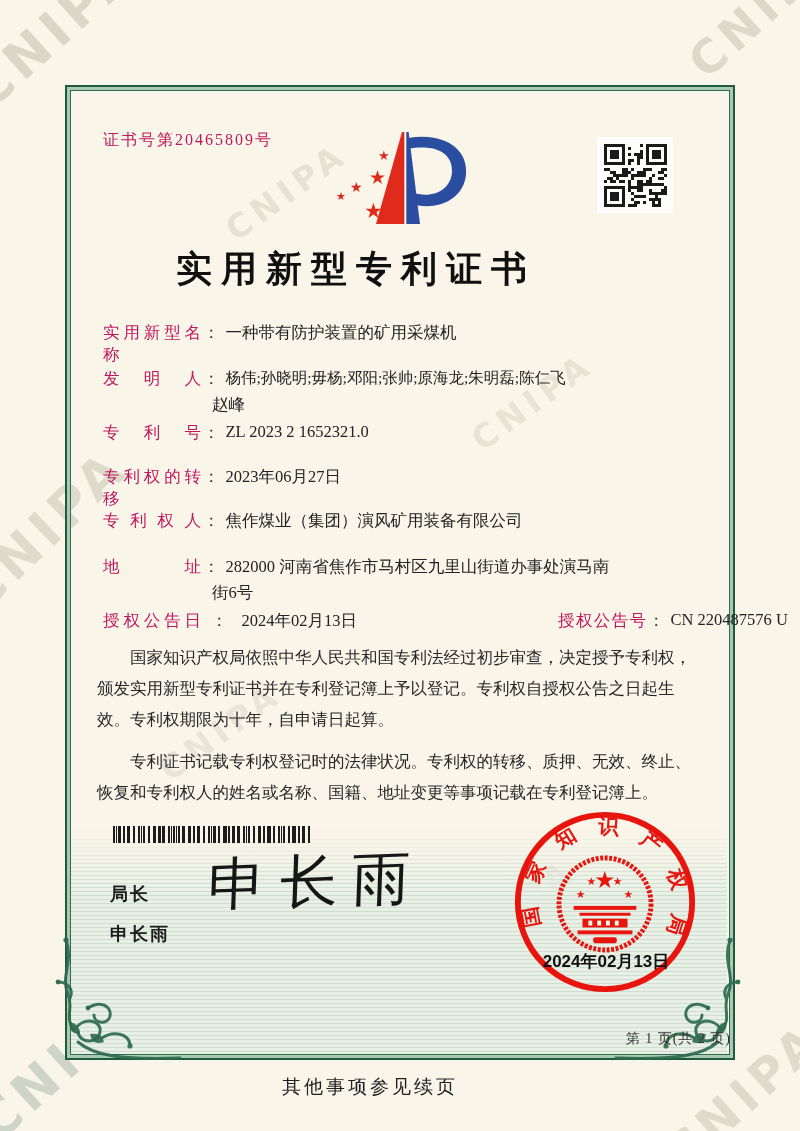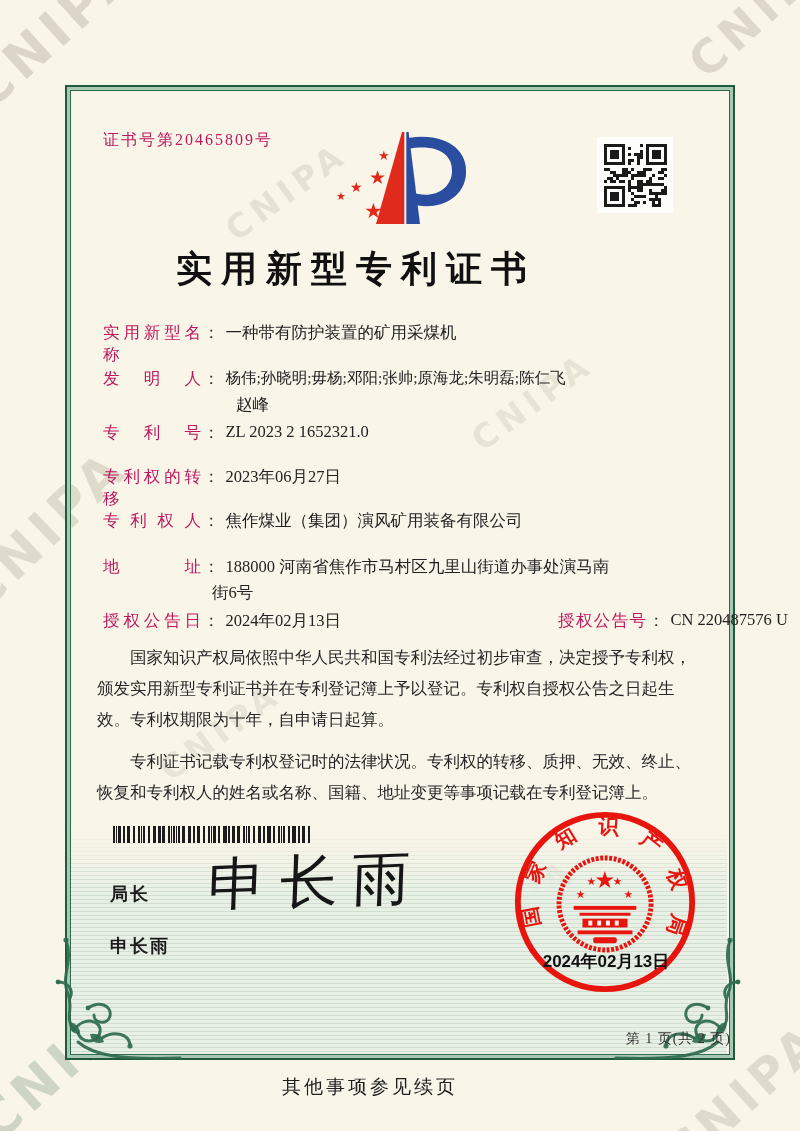--- a/index.html
+++ b/index.html
@@ -36,21 +36,21 @@
   .pair2 .flabel{width:88px;}
   .paras{position:absolute;left:97px;top:642px;width:608px;z-index:3;}
   .paras p{margin:0 0 11px 0;font-size:16.5px;line-height:31px;text-indent:2em;color:#262626;}
   .barcode{left:113px;top:826px;width:200px;height:17px;z-index:3;
      background:
        repeating-linear-gradient(90deg,#1c1c1c 0 2px,rgba(0,0,0,0) 2px 5px),
        repeating-linear-gradient(90deg,#1c1c1c 0 1px,rgba(0,0,0,0) 1px 7px),
        repeating-linear-gradient(90deg,rgba(0,0,0,0) 0 3px,#1c1c1c 3px 4px,rgba(0,0,0,0) 4px 11px);}
   .officer{left:110px;top:882px;z-index:3;font-family:"Liberation Sans","DejaVu Sans",sans-serif;
            font-weight:bold;font-size:18px;color:#1c1c1c;}
-  .officer div{margin-bottom:28px;letter-spacing:2px;}
+  .officer div{margin-bottom:16px;letter-spacing:2px;}
   .signature{left:208px;top:843px;width:230px;z-index:3;font-size:58px;color:#161616;
              letter-spacing:14px;transform:rotate(-2deg) skewX(-4deg);font-weight:500;}
   .seal{left:511px;top:808px;width:188px;height:188px;z-index:3;}
   .seal-date{left:541px;top:950px;width:130px;text-align:center;z-index:4;
              font-family:"Liberation Sans","DejaVu Sans",sans-serif;
              font-size:17px;font-weight:bold;color:#101010;letter-spacing:0px;}
   .page-info{left:65px;top:1030px;width:666px;text-align:right;font-size:14px;color:#333;z-index:3;letter-spacing:1px;}
   .continuation{left:0;top:1074px;width:740px;text-align:center;font-size:19px;color:#1f1f1f;z-index:3;
                 letter-spacing:3px;font-weight:500;}
   .ornament{position:absolute;z-index:2;width:134px;height:132px;}
@@ -263,43 +263,43 @@
 <div class="row" style="top:322px;">
   <span class="flabel">实用新型名称</span>
   <span class="fcolon">：</span>
   <span class="fval">一种带有防护装置的矿用采煤机</span>
 </div>
 <div class="row" style="top:368px;">
   <span class="flabel">发明人</span>
   <span class="fcolon">：</span>
   <span class="fval" style="font-size:15.5px;">杨伟;孙晓明;毋杨;邓阳;张帅;原海龙;朱明磊;陈仁飞</span>
 </div>
-<div class="fval2" style="top:394px;left:212px;margin-left:24px;">赵峰</div>
+<div class="fval2" style="top:394px;left:212px;">赵峰</div>
 <div class="row" style="top:422px;">
   <span class="flabel">专利号</span>
   <span class="fcolon">：</span>
   <span class="fval">ZL 2023 2 1652321.0</span>
 </div>
 <div class="row" style="top:466px;">
   <span class="flabel">专利权的转移</span>
   <span class="fcolon">：</span>
   <span class="fval">2023年06月27日</span>
 </div>
 <div class="row" style="top:510px;">
   <span class="flabel">专利权人</span>
   <span class="fcolon">：</span>
   <span class="fval">焦作煤业（集团）演风矿用装备有限公司</span>
 </div>
 <div class="row" style="top:556px;">
   <span class="flabel">地址</span>
   <span class="fcolon">：</span>
-  <span class="fval">188000 河南省焦作市马村区九里山街道办事处演马南</span>
+  <span class="fval">282000 河南省焦作市马村区九里山街道办事处演马南</span>
 </div>
 <div class="fval2" style="top:582px;left:212px;">街6号</div>
-<div class="row" style="top:610px;">
+<div class="row" style="top:610px;gap:8px;">
   <span class="flabel">授权公告日</span>
   <span class="fcolon">：</span>
   <span class="fval">2024年02月13日</span>
   <span class="pair2">
     <span class="flabel">授权公告号</span>
     <span class="fcolon">：</span>
     <span class="fval">CN 220487576 U</span>
   </span>
 </div>
 

